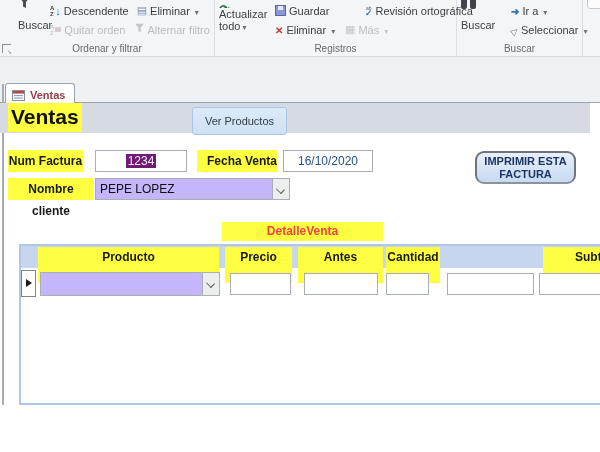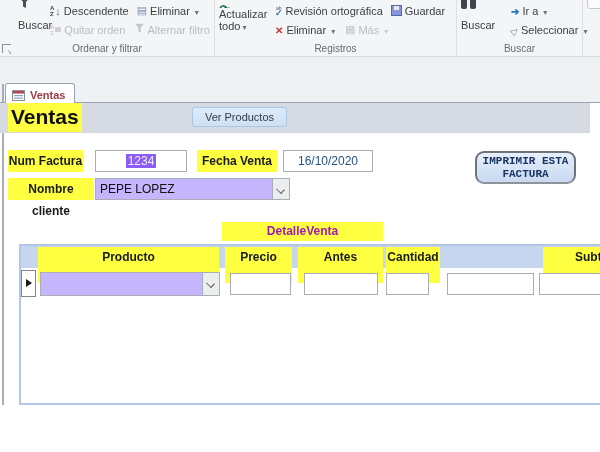--- a/index.html
+++ b/index.html
@@ -78,54 +78,54 @@
   .win-left-edge { position:absolute; left:2px; top:84px; width:2px; height:321px;
                    background:#a6adb7; }
 
   
   .form-header-band { position:absolute; left:0; top:103px; width:590px; height:30px;
                       background:#d5dae3; }
   .yellow { background:#ffff42; }
   .form-title { position:absolute; left:8px; top:103px; width:74px; height:29px;
                 font-size:21px; font-weight:bold; color:#111; line-height:28px;
                 padding-left:3px; }
-  .btn-ver { position:absolute; left:192px; top:107px; width:95px; height:20px;
+  .btn-ver { position:absolute; left:192px; top:107px; width:95px; height:28px;
              background:linear-gradient(180deg,#dcebfa,#cfe0f3);
              border:1px solid #a9c6e8; border-radius:3px;
              font-family:"Liberation Sans",sans-serif;
              font-size:11px; color:#333b46; }
   .fld-label { position:absolute; height:22px; font-size:12px; font-weight:bold;
                color:#1a1a1a; text-align:center; line-height:22px; }
   .lbl-num    { left:8px;   top:150px; width:75px; }
-  .lbl-fecha  { left:197px; top:150px; width:80px; }
+  .lbl-fecha  { left:197px; top:150px; width:80px;text-align:right; }
   .lbl-cliente{ left:8px;   top:178px; width:86px; }
   .textbox { position:absolute; height:22px; background:#fff;
              border:1px solid #a9aeb4; font-size:12px;
              display:flex; align-items:center; justify-content:center; }
   .tb-num   { left:95px;  top:150px; width:92px; }
-  .tb-num .sel { background:#8b5cf6; color:#f0f0f0; padding:0 2px; }
+  .tb-num .sel { background:#701a75; color:#f0f0f0; padding:0 2px; }
   .tb-fecha { left:283px; top:150px; width:90px; color:#27518b; }
   .combo { position:absolute; background:#c4b5fd; border:1px solid #a9aeb4;
            display:flex; align-items:center; }
   .combo-cliente { left:95px; top:178px; width:195px; height:22px; }
   .combo .val { flex:1; font-size:12px; color:#111; padding-left:4px;
                 white-space:nowrap; overflow:hidden; }
   .combo .drop { width:17px; align-self:stretch; background:#eceded;
                  border-left:1px solid #a9aeb4; position:relative; }
   .combo .drop::after { content:""; position:absolute; left:4px; top:7px;
     width:6px; height:6px; border-right:1.5px solid #555; border-bottom:1.5px solid #555;
     transform:rotate(45deg) scale(1,.8); }
   .btn-imprimir { position:absolute; left:475px; top:151px; width:101px; height:33px;
                   border:2px solid #6f747c; border-bottom-color:#8d939b;
                   border-radius:9px;
                   background:linear-gradient(180deg,#e8f0fb 0%,#d3e2f5 60%,#c9daf1 100%);
-                  font-family:Liberation Mono, monospace;
+                  font-family:Liberation Sans, sans-serif;
                   font-size:11px; font-weight:bold; color:#1c3564; line-height:13px; }
   .lbl-detalle { position:absolute; left:222px; top:222px; width:161px; height:19px;
-                 font-size:12px; font-weight:bold; color:#a21caf;
+                 font-size:12px; font-weight:bold; color:#ef4444;
                  text-align:center; line-height:19px; }
 
   
   .subform { position:absolute; left:19px; top:244px; width:590px; height:161px;
              border:2px solid #b2c6e8; background:#fff; }
   .ds-header { position:absolute; left:0; top:0; width:100%; height:22px;
                background:#c6d6ee; }
   .ds-h { position:absolute; top:1px; height:36px; background:#ffff42;
           font-size:12px; font-weight:bold; color:#1a1a1a;
           text-align:center; line-height:20px; }
@@ -201,27 +201,27 @@
   </div>
 
   <div class="rgroup g2">
     <div class="bigbtn" style="left:4px; width:50px;">
       <span class="icon-refresh"></span>
       <span class="biglabel">Actualizar</span>
       <span class="biglabel"><span>todo</span><span class="caret"></span></span>
     </div>
     <div class="smallcol" style="left:56px;">
       <div class="srow">
-        <div class="sbtn">
-          <span class="icon-spell"></span>
-          <span>Revisión ortográfica</span>
-        </div>
         <div class="sbtn" style="width:90px">
           <span class="icon-floppy"></span>
           <span>Guardar</span>
+        </div>
+        <div class="sbtn">
+          <span class="icon-spell"></span>
+          <span>Revisión ortográfica</span>
         </div>
       </div>
       <div class="srow">
         <div class="sbtn" style="width:70px">
           <span class="icon-x"></span>
           <span>Eliminar</span>
             <span class="caret"></span>
         </div>
         <div class="srow disabled" style="height:auto">
           <div class="sbtn">

